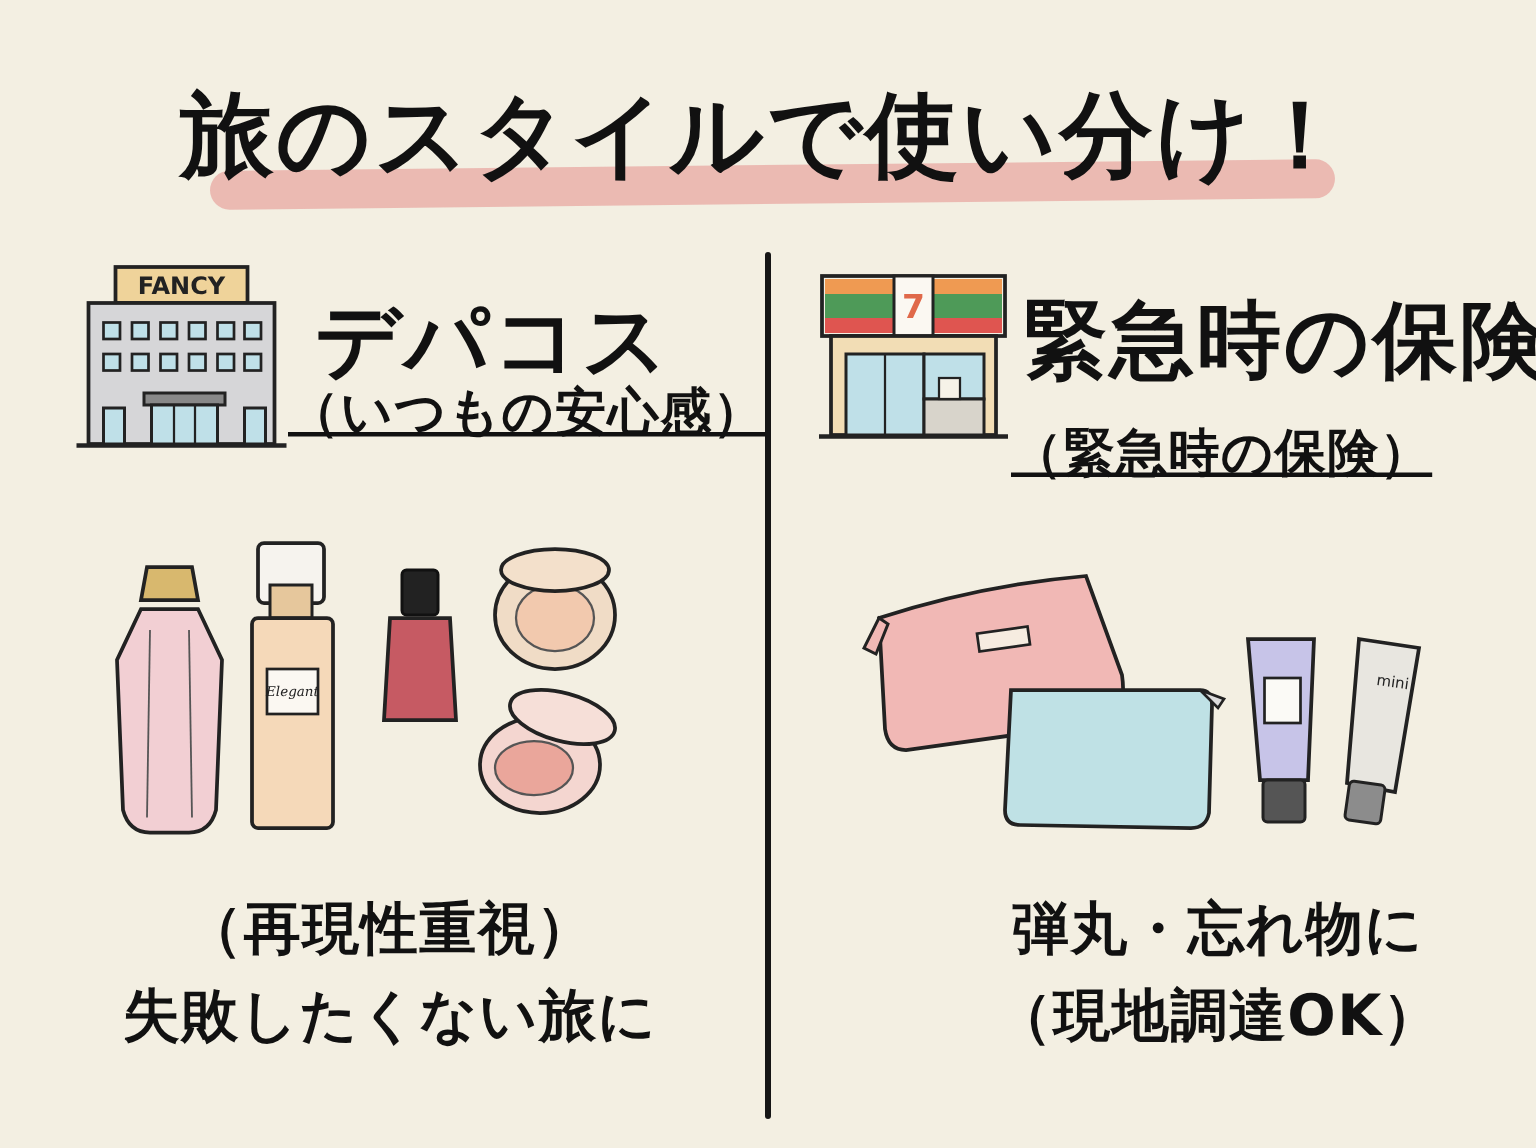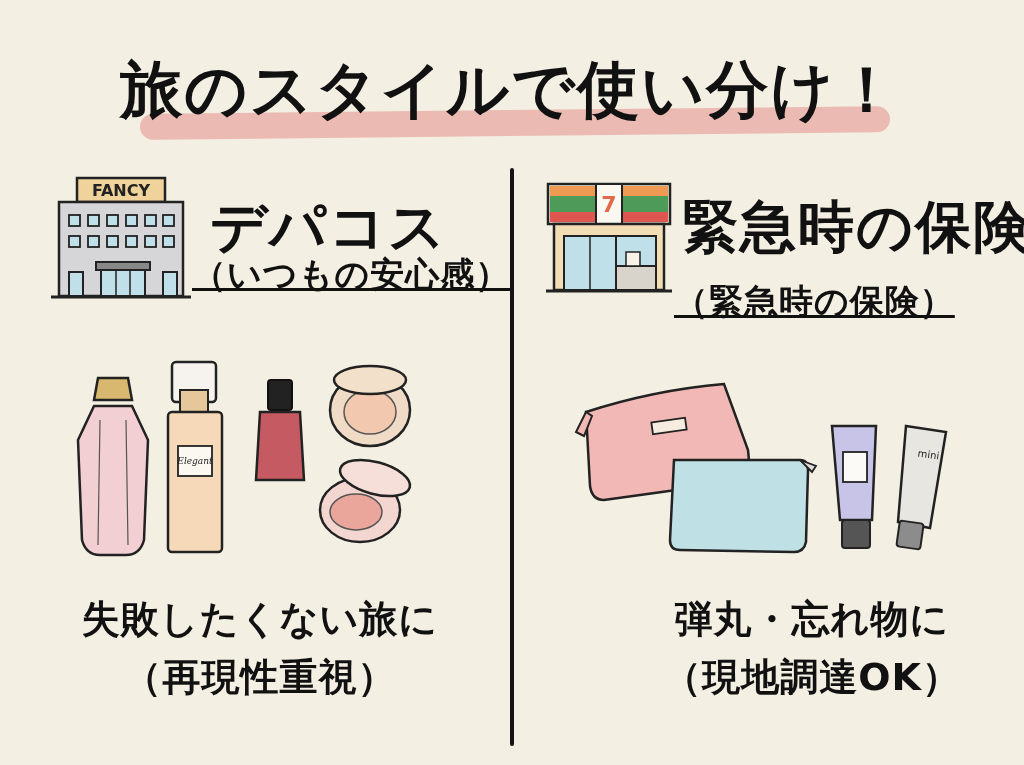--- a/index.html
+++ b/index.html
@@ -124,22 +124,22 @@
 
       <g>
         <ellipse cx="300" cy="160" rx="40" ry="32" fill="#f4d6d0" stroke="#222" stroke-width="2.5"></ellipse>
         <ellipse cx="296" cy="162" rx="26" ry="18" fill="#eaa69b" stroke="#555" stroke-width="1.5"></ellipse>
         <ellipse cx="315" cy="128" rx="36" ry="16" fill="#f6dfd8" stroke="#222" stroke-width="2.5" transform="rotate(15 315 128)"></ellipse>
       </g>
     </svg>
   </div>
 
   <div class="caption">
+    <div>（再現性重視）</div>
     <div>失敗したくない旅に</div>
-    <div>（再現性重視）</div>
   </div>
 </div>
 
 <div class="panel right">
   <div class="head-icon">
     <svg width="130" height="115" viewBox="0 0 130 115">
       <rect x="4" y="4" width="122" height="40" fill="#f3f0e4" stroke="#222" stroke-width="2.5"></rect>
       <rect x="6" y="6" width="46" height="10" fill="#ef9a52"></rect>
       <rect x="6" y="16" width="46" height="16" fill="#4e9a58"></rect>
       <rect x="6" y="32" width="46" height="10" fill="#df5550"></rect>

